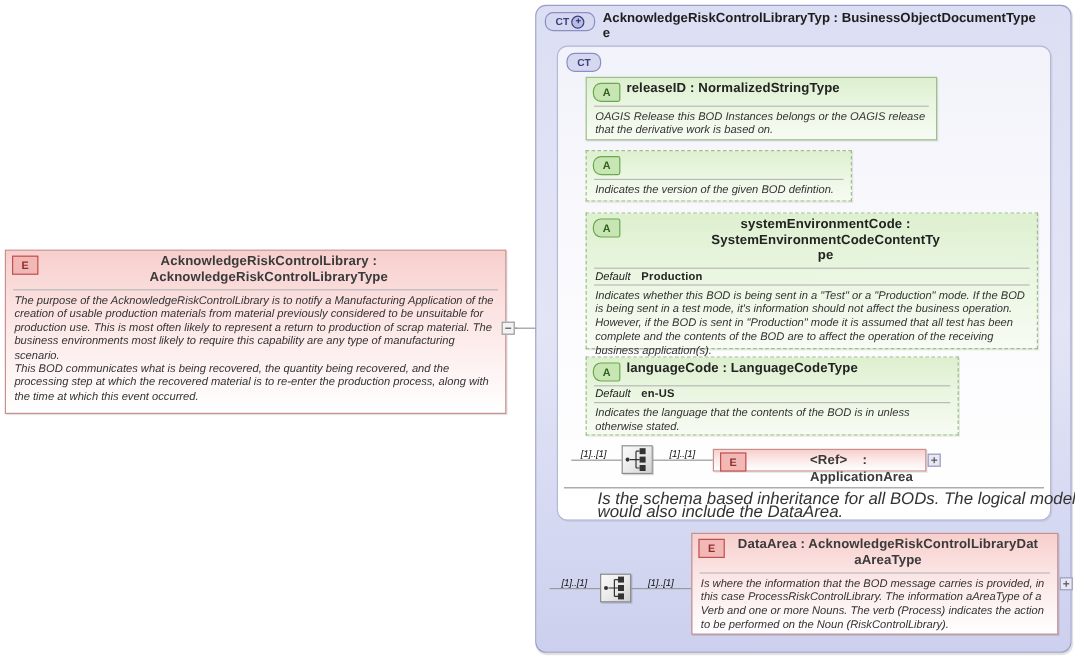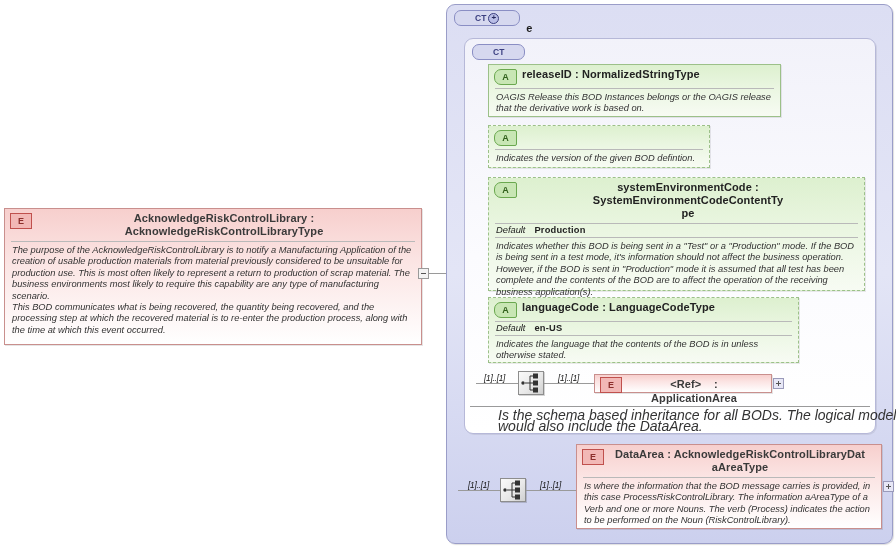--- a/index.html
+++ b/index.html
@@ -45,21 +45,21 @@
     display:flex;align-items:center;justify-content:center;
     margin-top:1px;margin-right:5px;line-height:1;
     border-radius:7px 2px 2px 7px;
   }
   .badge-ct{
     height:14px;flex:0 0 auto;
     border:1px solid #8a8ec4;background:#d6d8ef;
     color:#3b3f80;font-size:8.5px;font-weight:bold;
     display:flex;align-items:center;justify-content:center;
     margin-top:1px;margin-right:6px;line-height:1;
-    border-radius:7px;padding:0 20px;gap:2px;
+    border-radius:7px;padding:0 8px;gap:2px;
   }
   .badge-ct .plus{
     width:9px;height:9px;border-radius:50%;
     border:1px solid #3b3f80;background:#b9bde6;
     display:inline-flex;align-items:center;justify-content:center;
     font-size:8px;line-height:1;color:#23265c;
   }
 
   
   .el{
@@ -156,21 +156,21 @@
   <div class="expander" style="left:418px;top:268px;"></div>
   <div class="line hline" style="left:429px;top:273px;width:18px;"></div>
 
   <div class="box ct-outer" style="left:446px;top:4px;width:447px;height:540px;">
     <div class="ct-hdr">
       <span class="badge-ct">
         <span>CT</span>
         <span class="plus">+</span>
       </span>
       <span class="ttl">
-        <br><span>e</span>
+        <span>AcknowledgeRiskControlLibraryTyp : BusinessObjectDocumentType</span><br><span>e</span>
       </span>
     </div>
   </div>
 
   <div class="box ct-inner" style="left:464px;top:38px;width:412px;height:396px;">
     <div class="ct-hdr" style="padding:4px 8px 3px 7px;">
       <span class="badge-ct">
         <span>CT</span>
       </span>
     </div>
@@ -250,21 +250,21 @@
       <rect x="14" y="15.5" width="5" height="5" fill="#333"></rect>
     </svg>
   </div>
 
   <div class="line hline" style="left:544px;top:383px;width:50px;"></div>
   <div class="card" style="left:558px;top:374px;">[1]..[1]</div>
 
   <div class="box el" style="left:594px;top:374px;width:178px;height:19px;">
     <div class="hdr" style="padding:2px 6px 2px 5px;">
       <span class="badge-e" style="margin-top:0;">E</span>
-      <span class="ttl" style="text-align:center;line-height:14px;">
+      <span class="ttl" style="text-align:left;line-height:14px;margin-left:48px;">
         <span>&lt;Ref&gt;</span>&nbsp;&nbsp;&nbsp;&nbsp;<span>:</span> <span>ApplicationArea</span>
       </span>
     </div>
   </div>
   <div class="expander plus lav" style="left:773px;top:378px;"></div>
 
   <div class="line hline" style="left:458px;top:490px;width:44px;"></div>
   <div class="card" style="left:468px;top:481px;">[1]..[1]</div>
 
   <div class="seq" style="left:500px;top:478px;">

